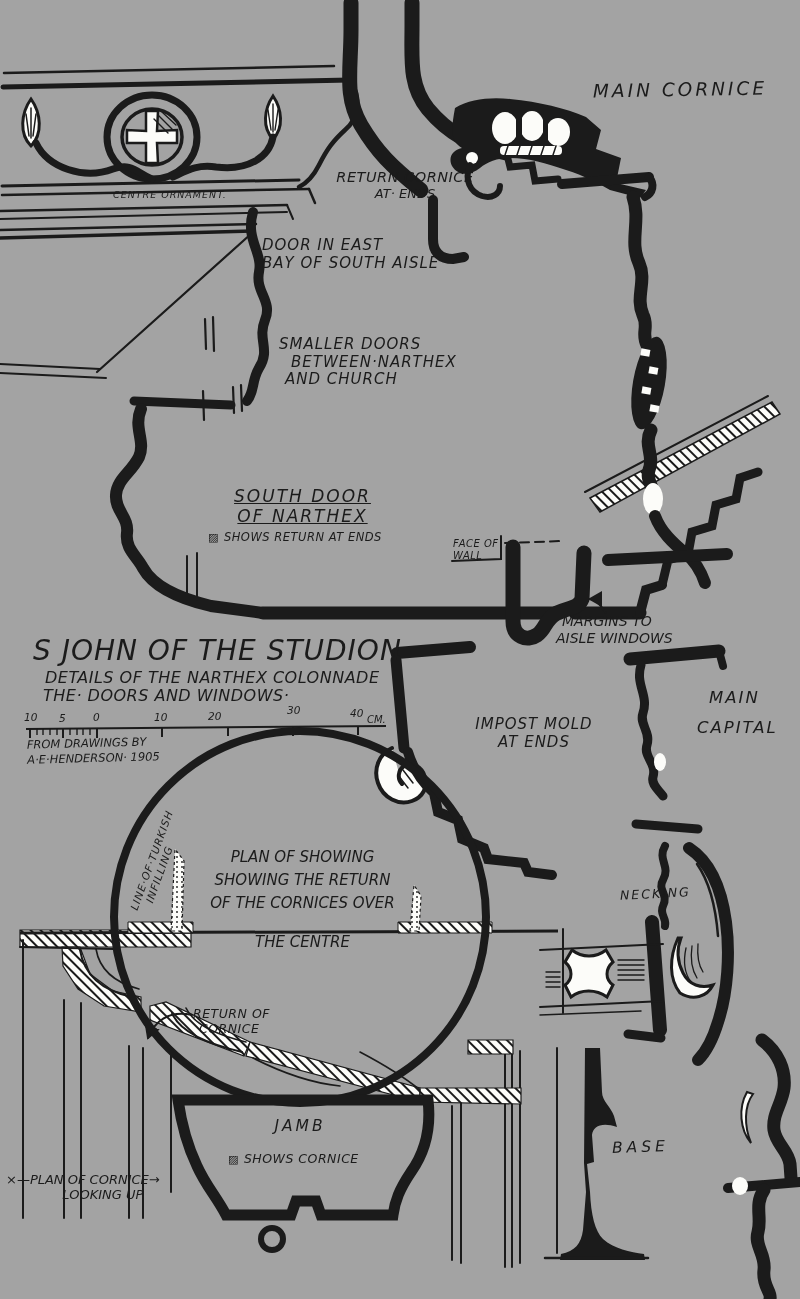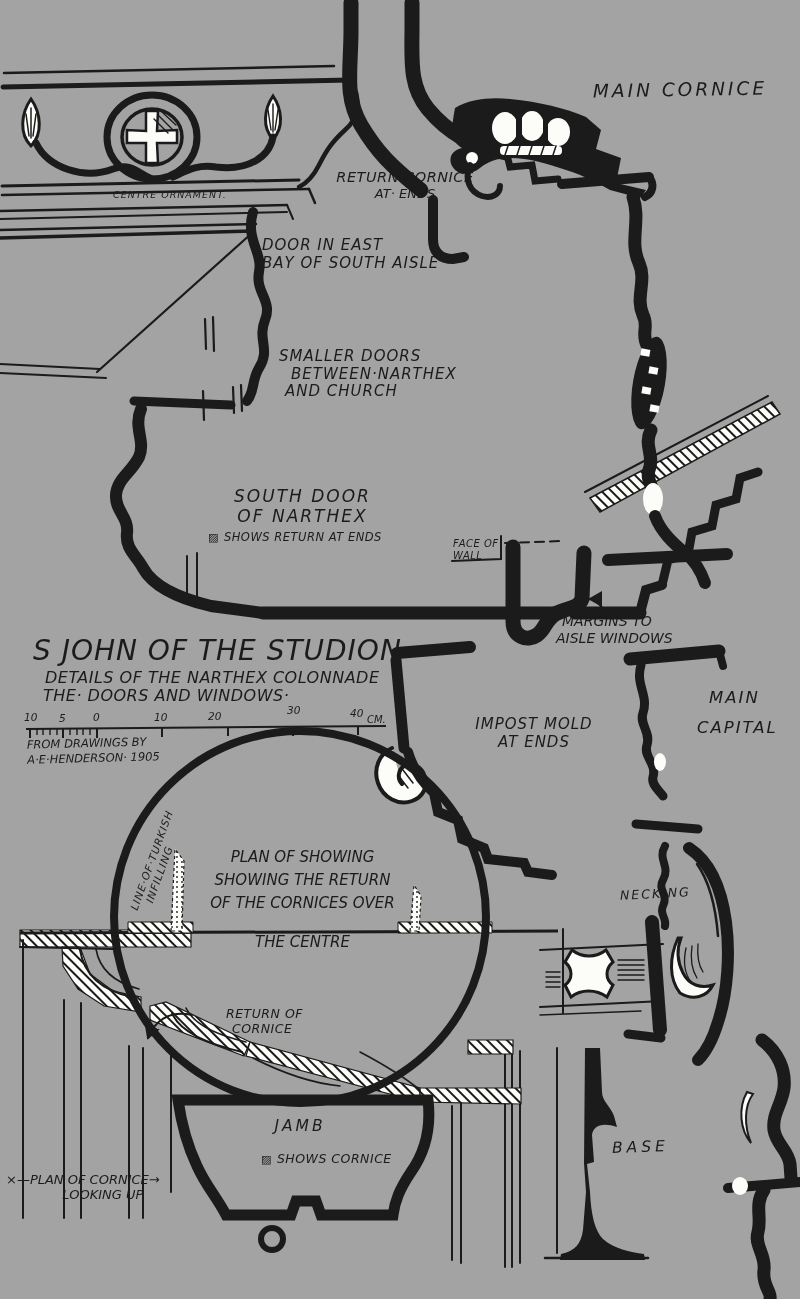--- a/index.html
+++ b/index.html
@@ -6,21 +6,21 @@
   .page{position:relative;width:800px;height:1299px;background:#a3a3a3;overflow:hidden;
         font-family:"DejaVu Sans",sans-serif;color:#1b1b1b;margin:0 auto;}
   .art{position:absolute;left:0;top:0;}
   .lbl{position:absolute;font-style:italic;white-space:nowrap;line-height:1.18;color:#1b1b1b;}
   .ctr{text-align:center;}
   .t-title{font-size:28px;letter-spacing:1px;}
   .t-sub{font-size:16px;letter-spacing:.5px;}
   .t-big{font-size:18.5px;letter-spacing:3px;}
   .t-med{font-size:15px;letter-spacing:1px;}
   .t-med2{font-size:14.5px;letter-spacing:.5px;}
-  .t-sm{font-size:12.5px;letter-spacing:.5px;padding-left:33px;}
+  .t-sm{font-size:12.5px;letter-spacing:.5px;}
   .t-tiny{font-size:10px;letter-spacing:.5px;}
   .t-micro{font-size:9.5px;letter-spacing:1px;}
   .t-note{font-size:11.5px;letter-spacing:.5px;}
   .t-scale{font-size:10.5px;font-style:italic;position:absolute;}
   .ind1{padding-left:12px;}
   .ind2{padding-left:6px;}
   .hatchglyph{font-style:normal;font-size:11px;margin-right:5px;}
   .rot{transform-origin:center center;}
 </style>
 </head>
@@ -216,27 +216,27 @@
     <div style="font-size:13px;">AT· ENDS</div>
   </div>
 
   <div class="lbl t-micro" style="left:113px;top:189px;">CENTRE ORNAMENT.</div>
 
   <div class="lbl t-med" style="left:262px;top:237px;">
     <div>DOOR IN EAST</div>
     <div>BAY OF SOUTH AISLE</div>
   </div>
 
-  <div class="lbl t-med" style="left:279px;top:348px;">
+  <div class="lbl t-med" style="left:279px;top:336px;">
     <div>SMALLER DOORS</div>
     <div class="ind1">BETWEEN·NARTHEX</div>
     <div class="ind2">AND CHURCH</div>
   </div>
 
-  <div class="lbl ctr" style="left:200px;top:486px;width:205px;font-size:17px;letter-spacing:2px;">
+  <div class="lbl ctr" style="left:200px;top:486px;width:205px;font-size:17px;letter-spacing:2px;text-decoration:underline;">
     <div>SOUTH DOOR</div>
     <div>OF NARTHEX</div>
   </div>
   <div class="lbl t-note" style="left:208px;top:531px;">
     <span class="hatchglyph">▨</span><span>SHOWS RETURN AT ENDS</span>
   </div>
 
   <div class="lbl t-tiny" style="left:453px;top:538px;">
     <div>FACE OF</div>
     <div>WALL</div>

